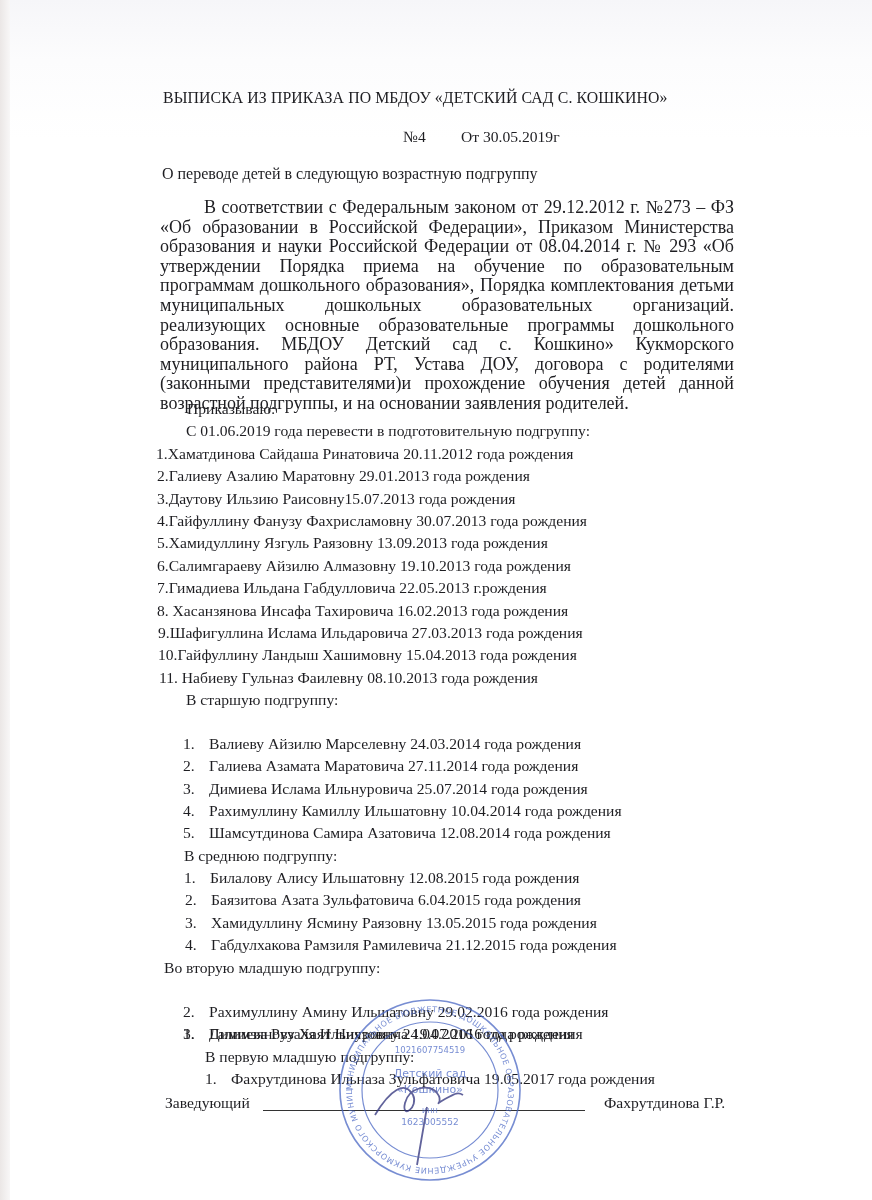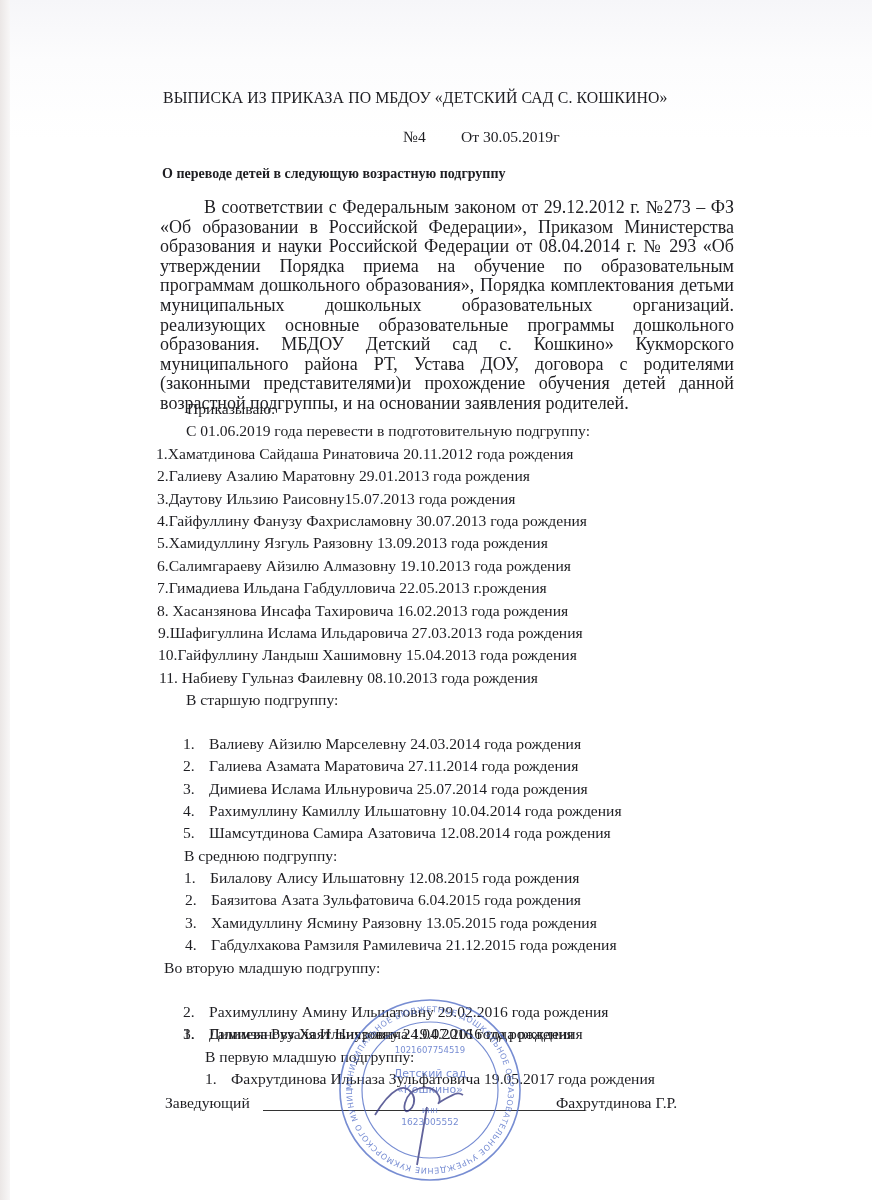--- a/index.html
+++ b/index.html
@@ -16,21 +16,21 @@
     .edge-left {
       position: absolute; left: 0; top: 0; width: 10px; height: 1200px;
       background: linear-gradient(90deg, #ebe7e6, #f8f7f7);
     }
     .line {
       position: absolute; white-space: nowrap; font-size: 15.6px; line-height: 20px;
     }
     .title { left: 163px; top: 88px; font-size: 15.8px; letter-spacing: 0.1px; }
     .order-no { left: 403px; top: 127px; }
     .order-date { left: 461px; top: 127px; }
-    .subject { left: 162px; top: 164px; font-weight: bold; font-size: 14px; }
+    .subject { left: 162px; top: 164px; font-weight: normal; font-size: 16px; }
     .preamble {
       position: absolute; left: 160px; top: 198px; width: 574px;
       font-size: 18px; line-height: 19.6px; text-align: justify; text-indent: 44px;
       color: #1e1e22;
     }
     .li-num { display: inline-block; width: 26px; }
     .signature-line {
       position: absolute; left: 263px; top: 1110px; width: 322px; height: 0;
       border-top: 1px solid #333;
     }
@@ -93,21 +93,21 @@
     <div class="line" style="left:183px; top:1024px;"><span class="li-num">3.</span><span>Галимзянову Хаят Ниязовну 24.04.2016 года рождения</span></div>
   </div>
 
   <div class="line" style="left:205px; top:1047px;">В первую младшую подгруппу:</div>
   <div>
     <div class="line" style="left:205px; top:1069px;"><span class="li-num">1.</span><span>Фахрутдинова Ильназа Зульфатовича 19.05.2017 года рождения</span></div>
   </div>
 
   <div class="line" style="left:165px; top:1093px;">Заведующий</div>
   <div class="signature-line"></div>
-  <div class="line" style="left:556px; top:1093px;">Фахрутдинова Г.Р.</div>
+  <div class="line" style="left:604px; top:1093px;">Фахрутдинова Г.Р.</div>
 
   <svg class="stamp" viewBox="0 0 190 190">
     <defs>
       <path id="ringPath" d="M95,95 m-78,0 a78,78 0 1,1 156,0 a78,78 0 1,1 -156,0"></path>
     </defs>
     <circle cx="95" cy="95" r="90" fill="none" stroke="#4a67c4" stroke-width="1.6"></circle>
     <circle cx="95" cy="95" r="68" fill="none" stroke="#4a67c4" stroke-width="1.2"></circle>
     <text font-family="DejaVu Sans, sans-serif" font-size="8" fill="#4a67c4" letter-spacing="0.6">
       <textPath href="#ringPath">МУНИЦИПАЛЬНОЕ БЮДЖЕТНОЕ ДОШКОЛЬНОЕ ОБРАЗОВАТЕЛЬНОЕ УЧРЕЖДЕНИЕ КУКМОРСКОГО МУНИЦИПАЛЬНОГО РАЙОНА РЕСПУБЛИКИ ТАТАРСТАН</textPath>
     </text>

